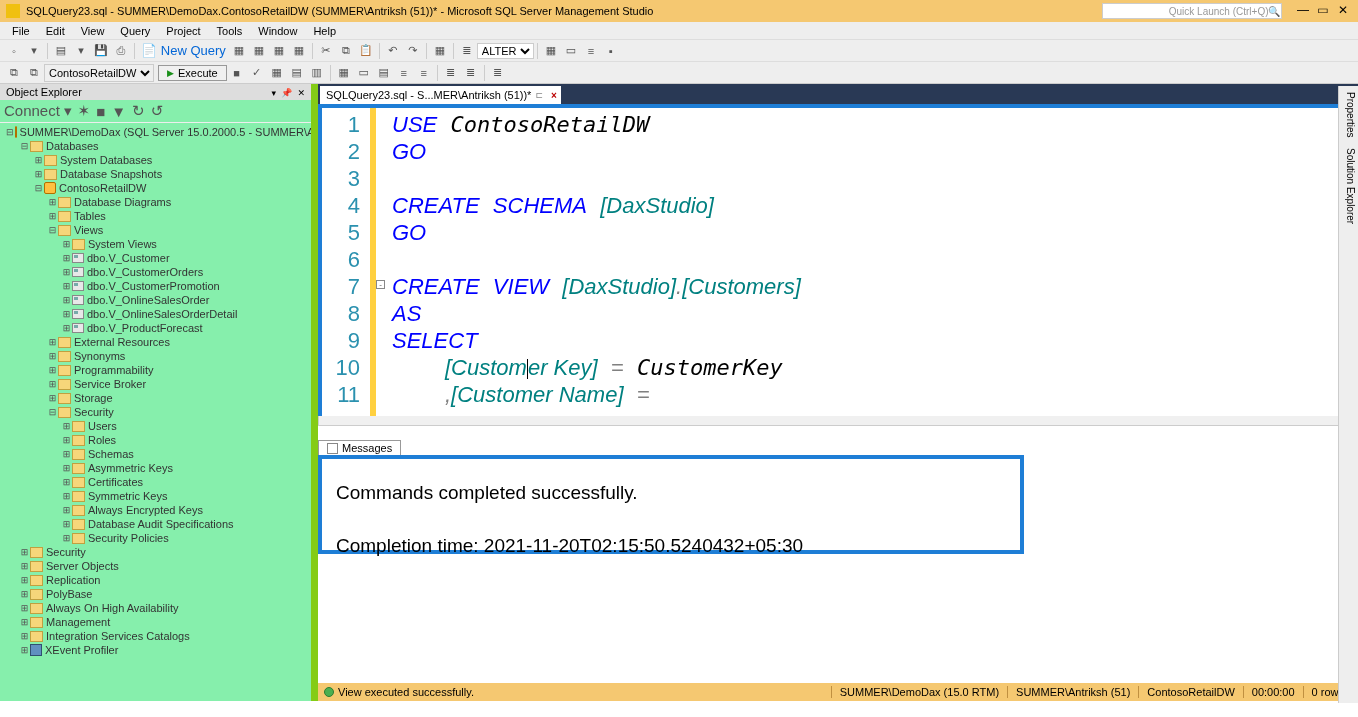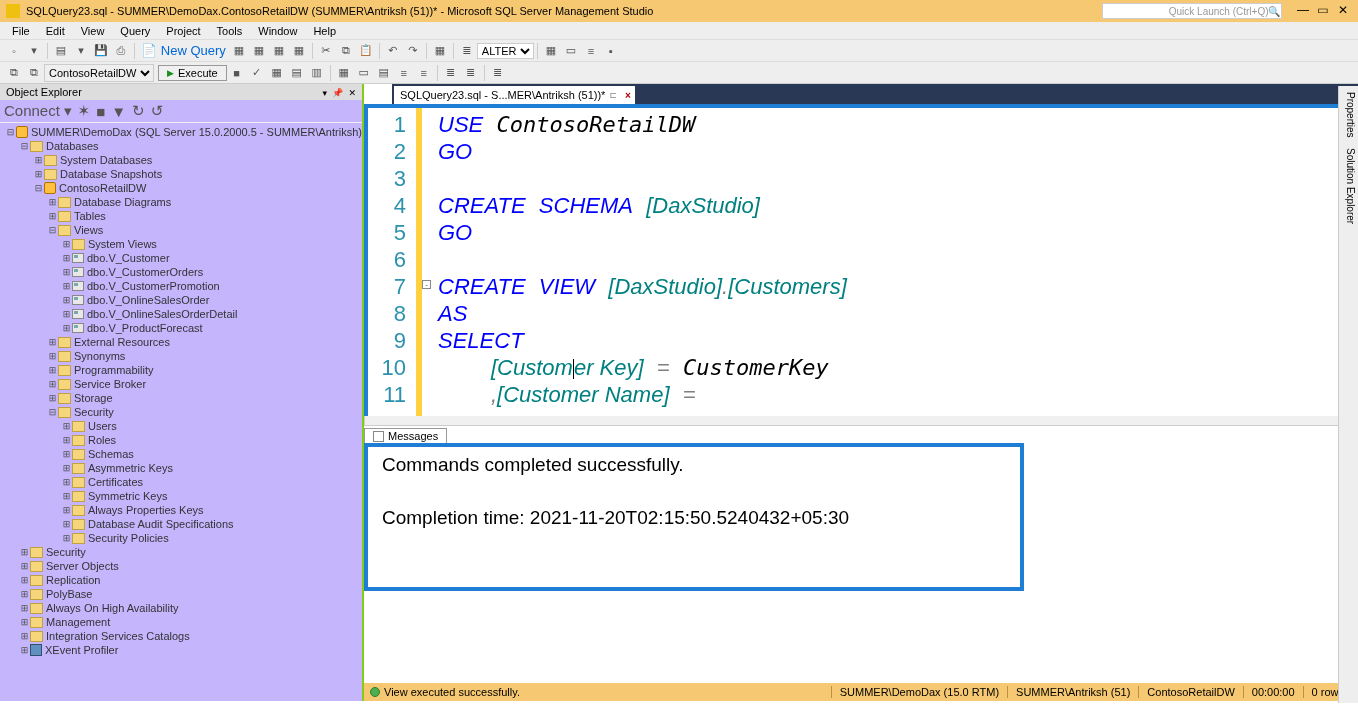--- a/index.html
+++ b/index.html
@@ -13,50 +13,50 @@
 .toolbar { height: 22px; background: #eee; display: flex; align-items: center; padding-left: 4px; border-bottom: 1px solid #ddd; }
 .toolbar .ico, .toolbar2 .ico { width: 16px; height: 16px; margin: 0 2px; display: inline-flex; align-items: center; justify-content: center; font-size: 11px; color: #555; cursor: pointer; }
 .toolbar .sep, .toolbar2 .sep { width: 1px; height: 16px; background: #ccc; margin: 0 3px; }
 .newq { color: #0366d6; font-size: 13px; margin: 0 3px; cursor: pointer; }
 .toolbar select { font-size: 11px; height: 16px; border: 1px solid #ccc; background: #fff; }
 .toolbar2 { height: 22px; background: #eee; display: flex; align-items: center; padding-left: 4px; border-bottom: 1px solid #ccc; }
 .toolbar2 select { width: 110px; font-size: 11px; height: 18px; border: 1px solid #ccc; margin-right: 4px; }
 .exec { background: #f0f0f0; border: 1px solid #999; padding: 1px 8px; cursor: pointer; display: inline-flex; align-items: center; gap: 4px; font-size: 11px; }
 .exec .tri { color: #1a8f1a; font-size: 9px; }
 .body-area { display: flex; height: 617px; }
-.oe { width: 364px; background: #c4b5fd; border-right: 2px solid #84cc16; display: flex; flex-direction: column; }
+.oe { width: 318px; background: #86efac; border-right: 7px solid #84cc16; display: flex; flex-direction: column; }
 .oe-title { background: #ddd; padding: 2px 6px; font-size: 11px; display: flex; justify-content: space-between; align-items: center; }
 .oe-title .t-icons span { font-size: 9px; margin-left: 2px; cursor: pointer; }
 .oe-conn { padding: 2px 4px; display: flex; align-items: center; gap: 6px; font-size: 15px; color: #555; border-bottom: 1px solid #eee; }
 .oe-conn span { cursor: pointer; }
 .tree { flex: 1; overflow: auto; padding: 2px 0 2px 4px; font-size: 11px; color: #333; }
 .tree .n { white-space: nowrap; height: 14px; line-height: 14px; display: flex; align-items: center; }
 .tree .t { width: 9px; text-align: center; color: #555; font-size: 9px; margin-right: 1px; cursor: pointer; display: inline-block; }
 .tree .fld { width: 13px; height: 11px; background: #f6d67a; border: 1px solid #c0a040; margin-right: 3px; display: inline-block; }
 .tree .srv { width: 12px; height: 12px; background: #ffc040; border: 1px solid #b07000; border-radius: 2px; margin-right: 3px; display: inline-block; }
 .tree .vw { width: 12px; height: 10px; background: #e8e8e8; border: 1px solid #888; margin-right: 3px; display: inline-block; position: relative; }
 .tree .vw::after { content:""; position:absolute; left:1px; top:1px; width:4px; height:3px; background:#7aa; }
 .d0 { padding-left: 2px; } .d1 { padding-left: 16px; } .d2 { padding-left: 30px; } .d3 { padding-left: 44px; } .d4 { padding-left: 58px; }
 .main { flex: 1; display: flex; flex-direction: column; position: relative; }
-.doc-tab { height: 20px; background: #293955; display: flex; align-items: flex-end; padding-left: 2px; margin-left: 28px; }
+.doc-tab { height: 20px; background: #293955; display: flex; align-items: flex-end; padding-left: 2px; }
 .doc-tab .tab { background: #fff; font-size: 11px; padding: 2px 18px 2px 6px; position: relative; cursor: pointer; height: 18px; display: flex; align-items: center; }
 .doc-tab .tab .lock { color: #888; margin-left: 4px; font-size: 9px; }
 .doc-tab .tab .x { position: absolute; right: 4px; color: #b00; font-weight: bold; font-size: 10px; cursor: pointer; }
 .editor-wrap { border: 4px solid #1e7ed6; border-bottom: none; flex: 0 0 auto; height: 312px; display: flex; background: #fff; }
 .yellow-bar { width: 6px; background: #ffd040; }
 .gutter { width: 48px; background: #fff; text-align: right; padding-right: 10px; font-family: Consolas, monospace; font-size: 22px; color: #2b91af; line-height: 27px; padding-top: 3px; }
 .code { flex: 1; font-family: Consolas, monospace; font-size: 22px; line-height: 27px; padding-top: 3px; padding-left: 6px; white-space: pre; color: #000; position: relative; font-style: italic; }
 .kw { color: #0000ff; } .gray { color: #808080; } .teal { color: #008080; margin-top: 14px; }
 .fold-col { width: 10px; position: relative; }
 .fold-col .fold { position: absolute; left: 0; top: 172px; width: 9px; height: 9px; border: 1px solid #888; font-size: 8px; line-height: 7px; text-align: center; background: #fff; cursor: pointer; color:#555; }
 .scroll-area { border: 1px solid #ccc; border-top: none; height: 10px; background: #f0f0f0; }
-.msg-tab-row { height: 17px; display: flex; align-items: flex-end; }
+.msg-tab-row { height: 29px; display: flex; align-items: flex-end; }
 .msg-tab { background: #fff; border: 1px solid #999; border-bottom: none; font-size: 11px; padding: 1px 8px; display: inline-flex; align-items: center; gap: 4px; cursor: pointer; }
 .msg-tab .m-ico { width: 11px; height: 11px; border: 1px solid #888; background: #fff; display:inline-block; }
-.messages { border: 4px solid #1e7ed6; height: 148px; background: #fff; font-family: Consolas, monospace; font-size: 19px; padding: 4px 14px; color: #000; line-height: 26px; white-space: pre; margin-right: 334px; }
+.messages { border: 4px solid #1e7ed6; height: 99px; background: #fff; font-family: Consolas, monospace; font-size: 19px; padding: 20px 14px; color: #000; line-height: 26px; white-space: pre; margin-right: 334px; }
 .zoom-row { height: 16px; background: #eee; border-top: 1px solid #ccc; display: flex; align-items: center; font-size: 10px; padding-left: 4px; }
 .zoom-row select { font-size: 10px; height: 14px; border: 1px solid #aaa; }
 .status { height: 18px; background: #f5c871; display: flex; align-items: center; font-size: 11px; padding: 0 6px; position: absolute; bottom: 0; left: 0; right: 0; }
 .status .ok { width: 10px; height: 10px; border-radius: 50%; background: #4caf50; margin-right: 4px; border: 1px solid #2e7d32; }
 .status .spacer { flex: 1; }
 .status .cell { padding: 0 8px; border-left: 1px solid #c09040; }
 .right-rail { width: 20px; position: absolute; right: 0; top: 86px; height: 617px; background: #eee; border-left: 1px solid #ccc; font-size: 10px; writing-mode: vertical-rl; text-orientation: mixed; padding: 6px 2px; display: flex; gap: 10px; }
 .right-rail span { cursor: pointer; }
 .cursor-caret { display:inline-block; width:1px; height:20px; background:#000; vertical-align:middle; }
 </style>
@@ -292,21 +292,21 @@
           <span>Certificates</span>
         </div>
       <div class="n d4">
           <span class="t">⊞</span>
           <span class="fld"></span>
           <span>Symmetric Keys</span>
         </div>
       <div class="n d4">
           <span class="t">⊞</span>
           <span class="fld"></span>
-          <span>Always Properties Keys</span>
+          <span>Always Encrypted Keys</span>
         </div>
       <div class="n d4">
           <span class="t">⊞</span>
           <span class="fld"></span>
           <span>Database Audit Specifications</span>
         </div>
       <div class="n d4">
           <span class="t">⊞</span>
           <span class="fld"></span>
           <span>Security Policies</span>

